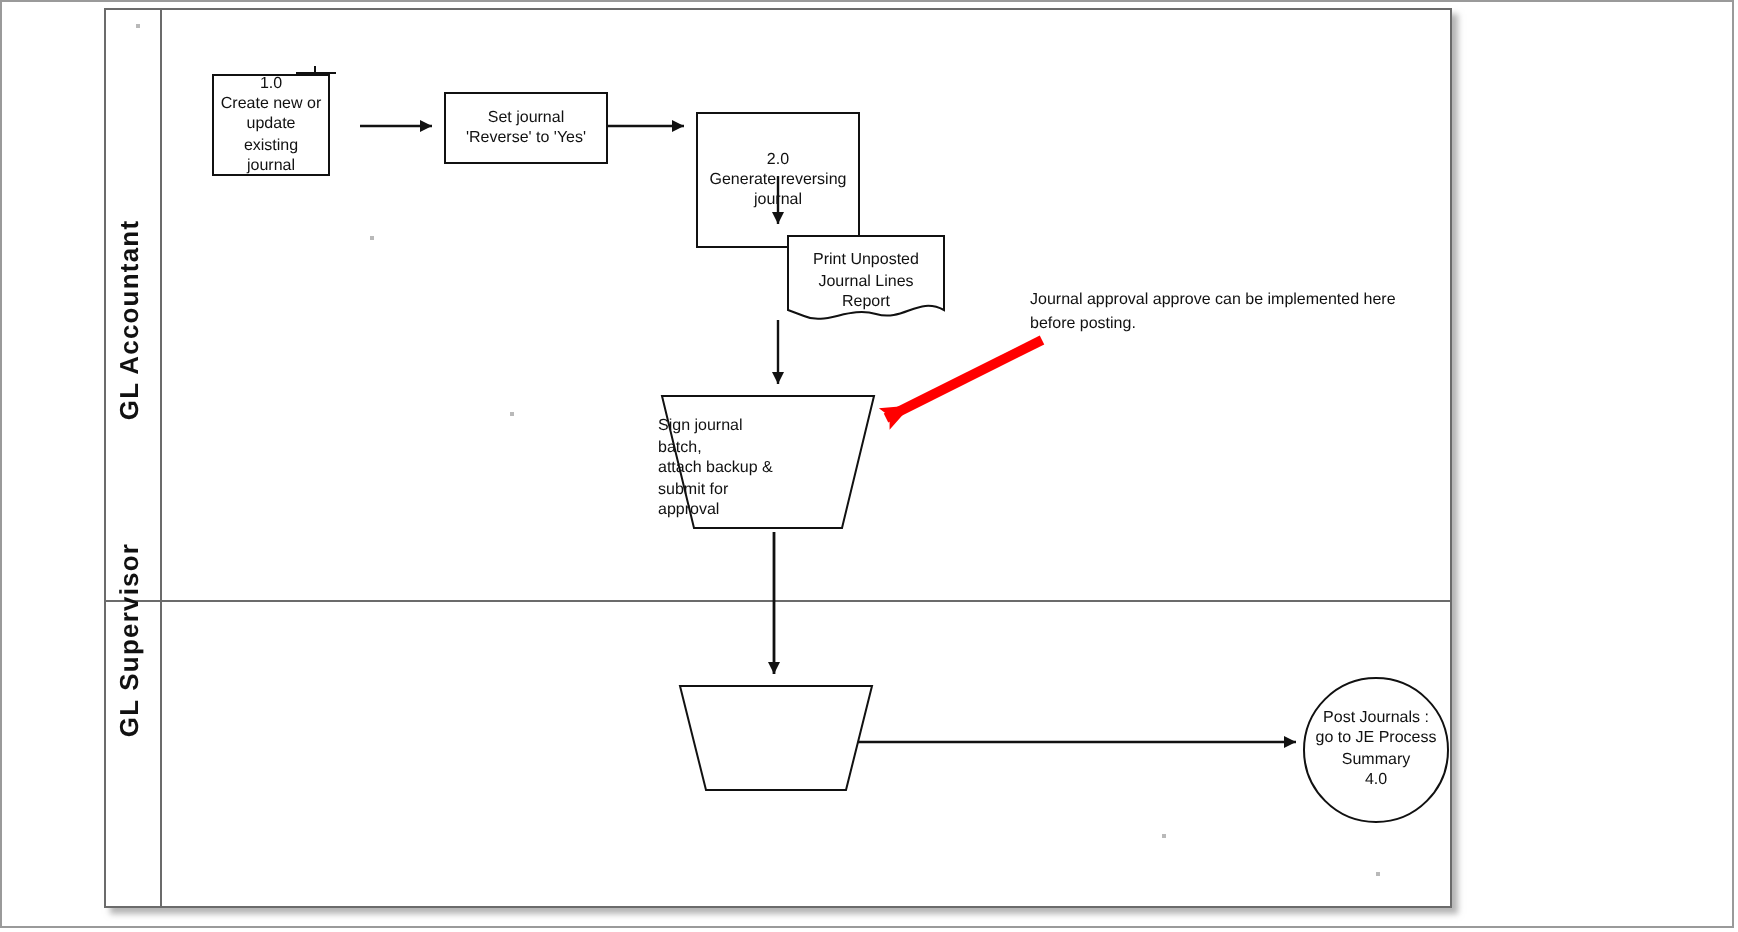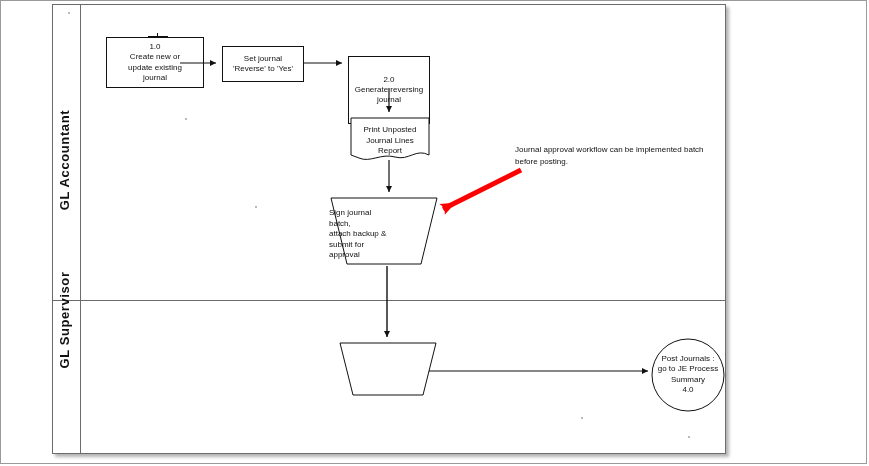--- a/index.html
+++ b/index.html
@@ -88,20 +88,21 @@
     border: 1px solid #111;
     background: #fff;
   }
   .shape .txt {
     display: block;
     padding: 0 2px;
     white-space: pre-line;
   }
   .doc-shape {
     position: absolute;
+    margin-left: 43px;
   }
   .doc-shape .doc-txt {
     position: absolute;
     left: 0; top: 8px;
     width: 100%;
     text-align: center;
     font-size: 8px;
     line-height: 1.32;
     color: #111;
     white-space: pre-line;
@@ -170,21 +171,21 @@
 
   <div class="tickmark" style="left:148px; top:36px; width:20px; height:1px;"></div>
   <div class="tickmark" style="left:157px; top:33px; width:1px; height:4px;"></div>
 
   <div class="speck" style="left:68px; top:12px;"></div>
   <div class="speck" style="left:185px; top:118px;"></div>
   <div class="speck" style="left:581px; top:417px;"></div>
   <div class="speck" style="left:688px; top:436px;"></div>
   <div class="speck" style="left:255px; top:206px;"></div>
 
-  <div class="shape rect" id="node-create-journal" style="left:106px; top:37px; width:98px; height:51px;">
+  <div class="shape rect" id="node-create-journal" style="left:106px; top:37px; width:59px; height:51px;">
     <span class="txt">1.0
 Create new or
 update existing
 journal</span>
   </div>
 
   <div class="shape rect" id="node-set-reverse" style="left:222px; top:46px; width:82px; height:36px;text-align:center;">
     <span class="txt">Set journal
 'Reverse' to 'Yes'</span>
   </div>
@@ -224,21 +225,21 @@
   <div class="circle-shape" id="node-post-journals" style="left:650px; top:337px; width:76px; height:76px;">
     <svg width="76" height="76" viewBox="0 0 76 76">
       <circle cx="38" cy="38" r="36" fill="#ffffff" stroke="#111111" stroke-width="1"></circle>
     </svg>
     <div class="circ-txt">Post Journals :
 go to JE Process
 Summary
 4.0</div>
   </div>
 
-  <div class="annotation" id="annotation-approval-workflow" style="left:515px; top:144px; width:210px;">Journal approval workflow can be implemented batch
+  <div class="annotation" id="annotation-approval-workflow" style="left:515px; top:144px; width:210px;">Journal approval approve can be implemented here
 before posting.</div>
 
   <svg class="overlay">
     <defs>
       <marker id="arrow" markerWidth="7" markerHeight="7" refX="6" refY="3" orient="auto" markerUnits="userSpaceOnUse">
         <path d="M0,0 L6,3 L0,6 z" fill="#111111"></path>
       </marker>
       <marker id="arrow-red" markerWidth="16" markerHeight="14" refX="14" refY="7" orient="auto" markerUnits="userSpaceOnUse">
         <path d="M0,7 L15,1 L12,7 L15,13 z" fill="#ff0000"></path>
       </marker>

